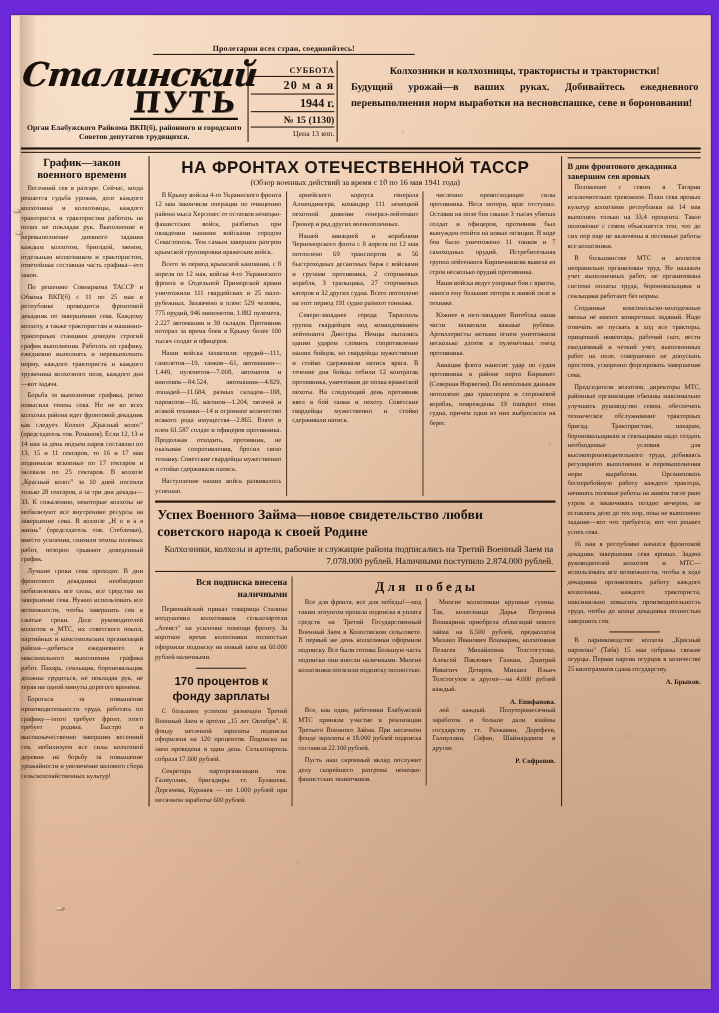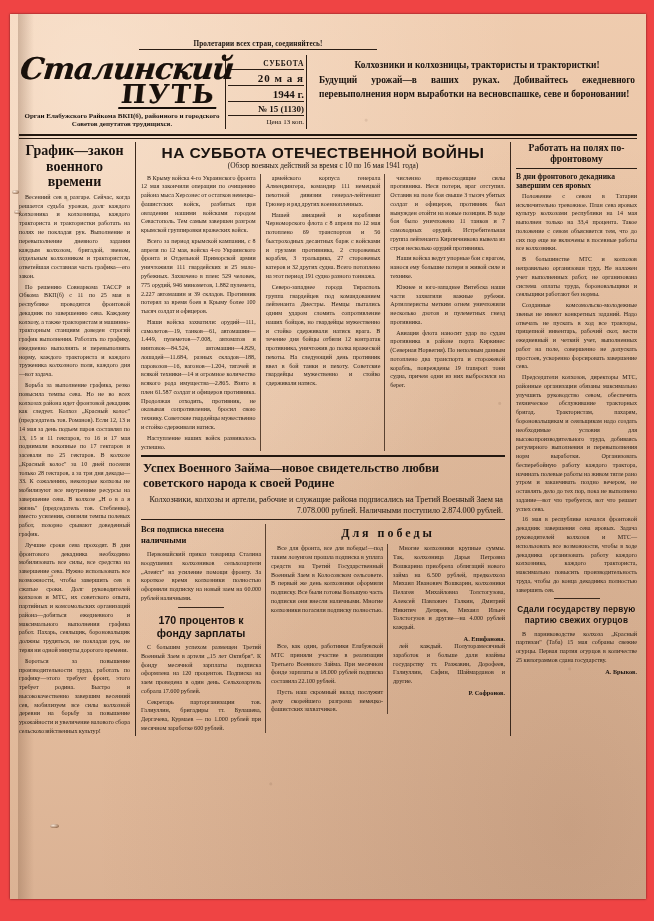--- a/index.html
+++ b/index.html
@@ -4,21 +4,21 @@
 <title>Сталинский путь — 20 мая 1944</title>
 <style>
   html,body{margin:0;padding:0;background:#141110;}
   body{
     width:654px;height:921px;overflow:hidden;
     font-family:"Liberation Serif","DejaVu Serif",serif;
     color:#1b1410;
   }
   #page{
     position:relative;width:654px;height:921px;
-    background:#ef4444;
+    background:#6d28d9;
     box-sizing:border-box;
   }
   
   #sheet{
     position:absolute;left:10px;top:14px;right:8px;bottom:22px;
     background:#e9c5a8;
     background-image:
       radial-gradient(ellipse at 12% 8%, rgba(255,240,225,.55), rgba(255,240,225,0) 55%),
       radial-gradient(ellipse at 88% 92%, rgba(120,80,55,.20), rgba(120,80,55,0) 60%),
       linear-gradient(176deg,#f0cdb0 0%,#e7c2a4 38%,#e3bc9d 72%,#d9b092 100%);
@@ -96,21 +96,21 @@
   
   .cols{display:flex;margin-top:3px;}
   .col{box-sizing:border-box;}
   .col-left{width:117px;padding-right:5px;border-right:1px solid #3a281c;}
   .col-mid{flex:1;padding:0 5px;}
   .col-right{width:127px;padding-left:5px;border-left:1px solid #3a281c;}
 
   .hd{
     text-align:center;font-weight:bold;line-height:1.12;
   }
-  .hd-left{font-size:14px;padding:1px 0 3px;}
+  .hd-left{font-size:10px;padding:1px 0 3px;}
   .hd-main{font-size:15.5px;letter-spacing:.4px;padding:2px 0 1px;font-family:"Liberation Sans",sans-serif;}
   .hd-sub{font-size:7.4px;font-weight:normal;padding-bottom:3px;}
   .hd-right{font-size:9.6px;padding:1px 0 2px;font-family:"Liberation Serif",serif;}
   .hd-right2{font-size:7.6px;font-weight:bold;padding:3px 0 2px;}
 
   .subcols{display:flex;}
   .subcols > div{flex:1;}
   .subcols > div + div{padding-left:5px;border-left:1px solid #5a4231;margin-left:4px;}
 
   p.bd{
@@ -131,21 +131,21 @@
     text-align:center;font-weight:bold;font-size:12px;letter-spacing:3px;padding:2px 0 3px;
   }
   .hd-vse{
     text-align:center;font-weight:bold;font-size:11.4px;letter-spacing:3.5px;
     padding:2px 0 3px;font-family:"Liberation Sans",sans-serif;
   }
   .hd-120{
     text-align:center;font-weight:bold;font-size:10.6px;line-height:1.24;padding:2px 0 3px;
     font-family:"Liberation Sans",sans-serif;
   }
-  .hd-naличн{text-align:left;font-weight:bold;font-size:8.4px;line-height:1.3;padding:1px 0 3px;}
+  .hd-naличн{text-align:right;font-weight:bold;font-size:8.4px;line-height:1.3;padding:1px 0 3px;}
   .hd-ogurcy{
     text-align:center;font-weight:bold;font-size:8.2px;line-height:1.3;letter-spacing:.3px;
     padding:2px 0 3px;font-family:"Liberation Sans",sans-serif;
   }
 </style>
 </head>
 <body>
 
 <div id="page">
   <div id="sheet">
@@ -192,21 +192,21 @@
           <div class="hd hd-left">График—закон военного времени</div>
           <p class="bd">Весенний сев в разгаре. Сейчас, когда решается судьба урожая, долг каждого колхозника и колхозницы, каждого тракториста и трактористки работать на полях не покладая рук. Выполнение и перевыполнение дневного задания каждым колхозом, бригадой, звеном, отдельным колхозником и трактористом, ответейшая составная часть графика—его закон.</p>
           <p class="bd">По решению Совнаркома ТАССР и Обкома ВКП(б) с 11 по 25 мая в республике проводится фронтовой декадник по завершению сева. Каждому колхозу, а также трактористам и машинно-тракторным станциям доведен строгий график выполнения. Работать по графику, ежедневно выполнять и перевыполнять норму, каждого тракториста и каждого труженика колхозного поля, каждого дня—вот задача.</p>
           <p class="bd">Борьба за выполнение графика, резко повысила темпы сева. Но не во всех колхозах района идет фронтовой декадник как следует. Колхоз „Красный колос" (председатель тов. Романов). Если 12, 13 и 14 мая за день подъем паров составлял по 13, 15 и 11 гектаров, то 16 и 17 мая поднимали вскопные по 17 гектаров и засевали по 25 гектаров. В колхозе „Красный колос" за 10 дней посеяли только 28 гектаров, а за три дня декады—33. К сожалению, некоторые колхозы не мобилизуют все внутренние ресурсы на завершение сева. В колхозе „Н о в а я жизнь" (председатель тов. Стебленко), вместо усиления, снизили темпы полевых работ, позорно срывают доведенный график.</p>
           <p class="bd">Лучшие сроки сева проходят. В дни фронтового декадника необходимо мобилизовать все силы, все средства на завершение сева. Нужно использовать все возможности, чтобы завершить сев в сжатые сроки. Долг руководителей колхозов и МТС, их советского опыта, партийных и комсомольских организаций района—добиться ежедневного и максимального выполнения графика работ. Пахарь, сеяльщик, бороновальщик должны трудиться, не покладая рук, не теряя ни одной минуты дорогого времени.</p>
           <p class="bd">Бороться за повышение производительности труда, работать по графику—этого требует фронт, этого требует родина. Быстро и высококачественно завершим весенний сев, мобилизуем все силы колхозной деревни на борьбу за повышение урожайности и увеличение валового сбора сельскохозяйственных культур!</p>
         </div>
 
         <div class="col col-mid">
 
-          <div class="hd hd-main">НА СУББОТА ОТЕЧЕСТВЕННОЙ ВОЙНЫ</div>
+          <div class="hd hd-main">НА ФРОНТАХ ОТЕЧЕСТВЕННОЙ ТАССР</div>
           <div class="hd hd-sub">(Обзор военных действий за время с 10 по 16 мая 1941 года)</div>
 
           <div class="subcols">
             <div>
               <p class="bd">В Крыму войска 4-го Украинского фронта 12 мая закончили операции по очищению района мыса Херсонес от остатков немецко-фашистских войск, разбитых при овладении нашими войсками городом Севастополь. Тем самым завершен разгром крымской группировки вражеских войск.</p>
               <p class="bd">Всего за период крымской кампании, с 8 апреля по 12 мая, войска 4-го Украинского фронта и Отдельной Приморской армии уничтожили 111 гвардейских и 25 мало-рубежных. Захвачено в плен: 529 человек, 775 орудий, 946 минометов, 1.882 пулемета, 2.227 автомашин и 39 складов. Противник потерял за время боев в Крыму более 100 тысяч солдат и офицеров.</p>
               <p class="bd">Наши войска захватили: орудий—111, самолетов—19, танков—61, автомашин—1.449, пулеметов—7.008, автоматов и винтовок—84.524, автомашин—4.829, лошадей—11.684, разных складов—188, паровозов—16, вагонов—1.204, тягачей и всякой техники—14 и огромное количество всякого рода имущества—2.865. Взято в плен 61.587 солдат и офицеров противника. Продолжая отходить, противник, не оказывая сопротивления, бросил свою технику. Советские гвардейцы мужественно и стойко сдерживали натиск.</p>
               <p class="bd">Наступление наших войск развивалось успешно.</p>
             </div>
             <div>
@@ -258,31 +258,29 @@
                   <p class="bd">лей каждый. Полуторамесячный заработок и больше дали взаймы государству тт. Разжавин, Дорофеев, Галиуллин, Сафин, Шаймарданов и другие.</p>
                   <div class="sig">Р. Софронов.</div>
                 </div>
               </div>
             </div>
           </div>
 
         </div>
 
         <div class="col col-right">
-          <div class="hd hd-right">Работать на полях по-фронтовому</div>
           <div class="rule-thin"></div>
           <div class="hd-right2">В дни фронтового декадника завершим сев яровых</div>
           <p class="bd">Положение с севом в Татарии исключительно тревожное. План сева яровых культур колхозами республики на 14 мая выполнен только на 33,4 процента. Такое положение с севом объясняется тем, что до сих пор еще не включены в посевные работы все колхозники.</p>
           <p class="bd">В большинстве МТС и колхозов неправильно организован труд. Не налажен учет выполненных работ, не организована система оплаты труда, бороновальщики и сеяльщики работают без нормы.</p>
           <p class="bd">Созданные комсомольско-молодежные звенья не имеют конкретных заданий. Надо отвечать не пускать в ход все тракторы, прицепной инвентарь, рабочий скот, вести ежедневный и четкий учет, выполненных работ на поле, совершенно не допускать простоев, ускоренно форсировать завершение сева.</p>
           <p class="bd">Председатели колхозов, директоры МТС, районные организации обязаны максимально улучшить руководство севом, обеспечить техническое обслуживание тракторных бригад. Трактористам, пахарям, бороновальщикам и сеяльщикам надо создать необходимые условия для высокопроизводительного труда, добиваясь регулярного выполнения и перевыполнения норм выработки. Организовать бесперебойную работу каждого трактора, начинать полевые работы на живом тягле рано утром и заканчивать поздно вечером, не оставлять дело до тех пор, пока не выполнено задание—вот что требуется, вот что решает успех сева.</p>
           <p class="bd">16 мая в республике начался фронтовой декадник завершения сева яровых. Задача руководителей колхозов и МТС—использовать все возможности, чтобы в ходе декадника организовать работу каждого колхозника, каждого тракториста, максимально повысить производительность труда, чтобы до конца декадника полностью завершить сев.</p>
 
           <div class="mini-rule"></div>
-          <div class="hd-ogurcy">Сдали государству первую партию свежих огурцов</div>
           <p class="bd">В парниководстве колхоза „Красный партизан" (Таба) 15 мая собраны свежие огурцы. Первая партия огурцов в количестве 25 килограммов сдана государству.</p>
           <div class="sig">А. Брыков.</div>
         </div>
 
       </div>
     </div>
   </div>
 </div>
 
 </body></html>

